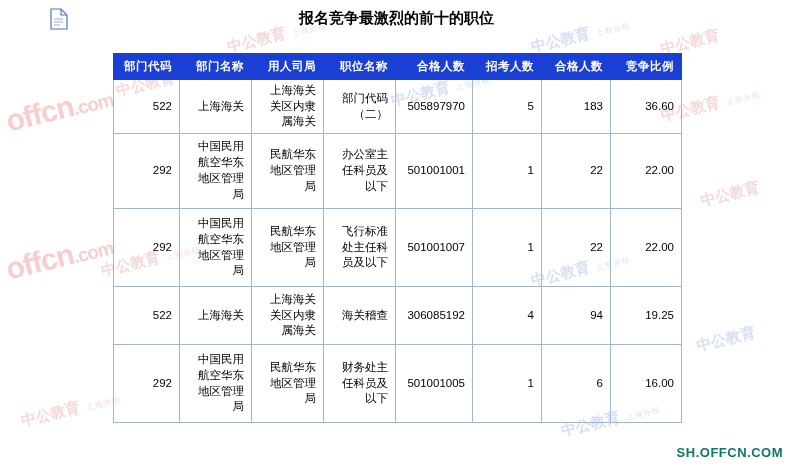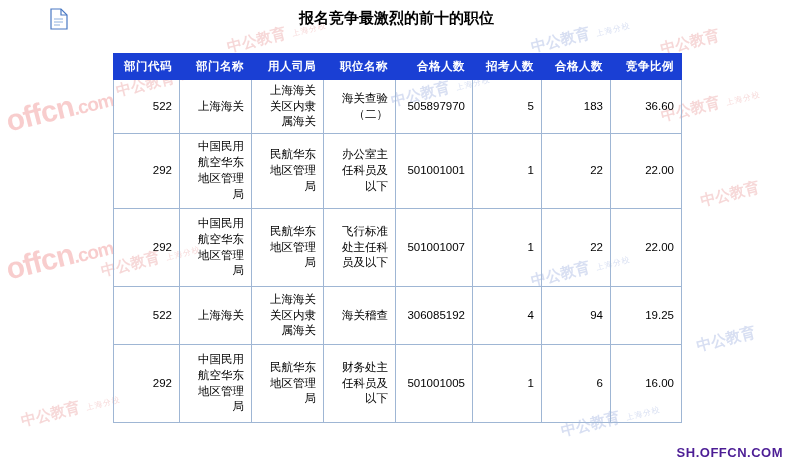--- a/index.html
+++ b/index.html
@@ -112,21 +112,21 @@
   .col-g { width: 69px; }
   .col-h { width: 71px; }
 
   
   .footer-brand {
     position: absolute;
     right: 10px;
     bottom: 6px;
     font-size: 13px;
     font-weight: bold;
-    color: #4c1d95;
+    color: #0f766e;
     letter-spacing: .5px;
     z-index: 9;
     font-family: "Liberation Sans", sans-serif;
   }
 </style>
 </head>
 <body>
 
 <div class="wm-layer">
   <div class="wm" style="left:226px; top:26px; font-size:15px;">
@@ -211,21 +211,21 @@
         <th>招考人数</th>
         <th>合格人数</th>
         <th>竞争比例</th>
       </tr>
     </thead>
     <tbody>
       <tr style="height:54px;">
         <td>522</td>
         <td>上海海关</td>
         <td>上海海关关区内隶属海关</td>
-        <td>海关查验（二）</td>
+        <td>部门代码（二）</td>
         <td>505897970</td>
         <td>5</td>
         <td>183</td>
         <td>36.60</td>
       </tr>
       <tr style="height:75px;">
         <td>292</td>
         <td>中国民用航空华东地区管理局</td>
         <td>民航华东地区管理局</td>
         <td>办公室主任科员及以下</td>

